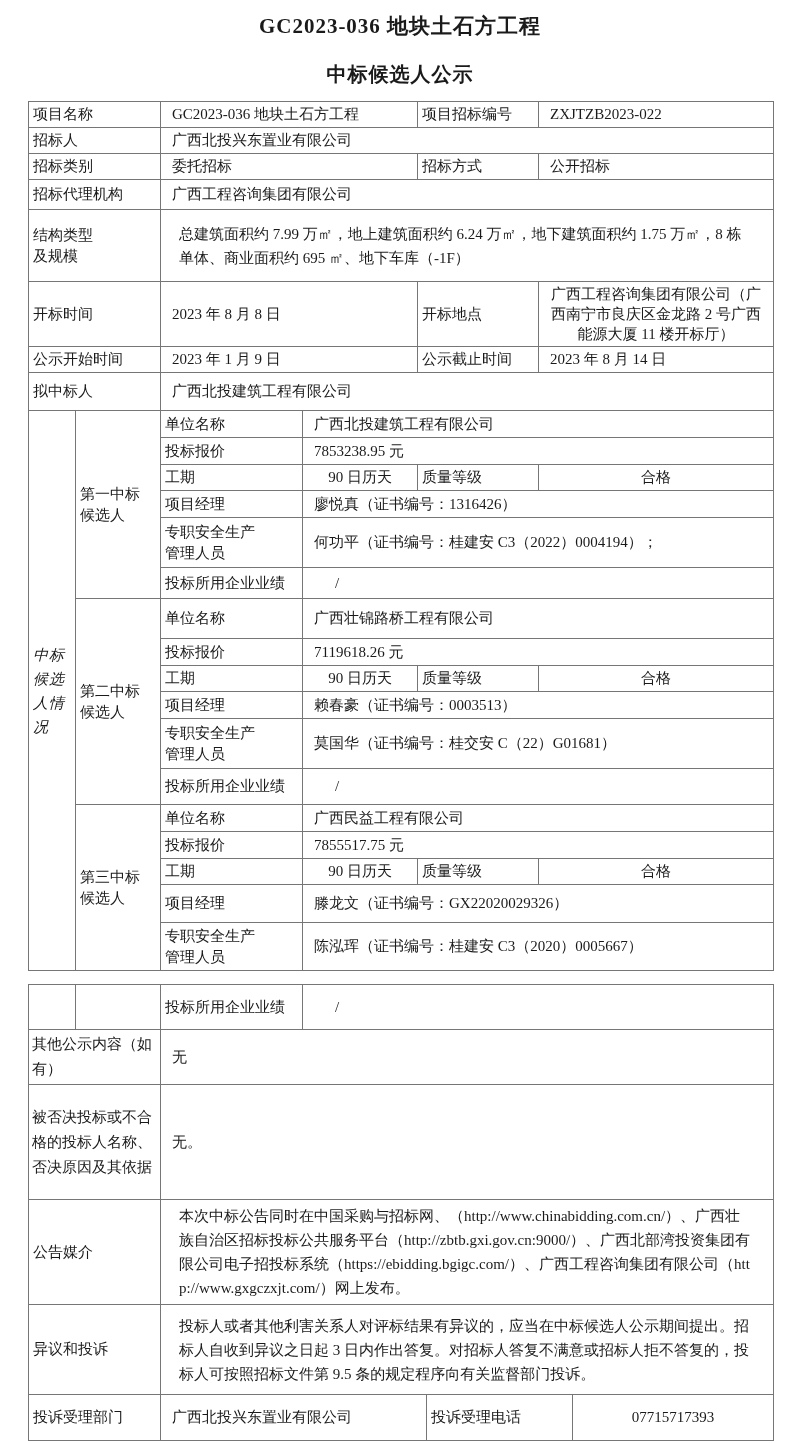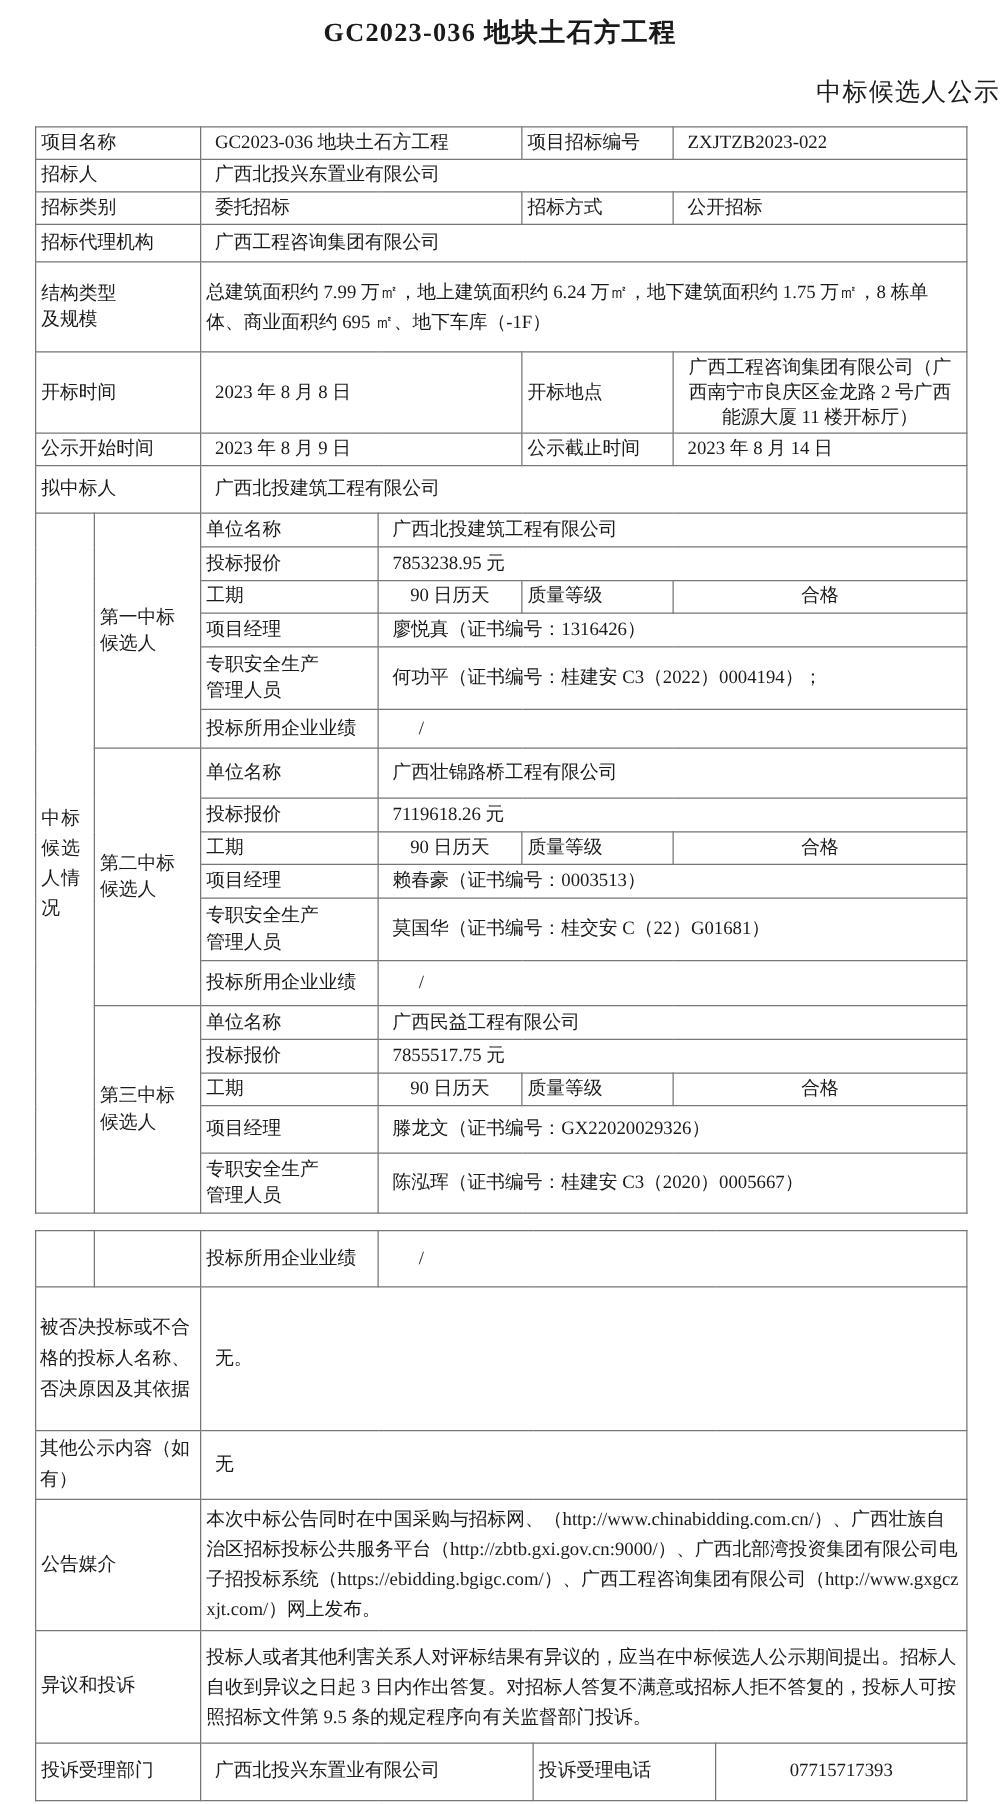--- a/index.html
+++ b/index.html
@@ -8,44 +8,44 @@
     font-family:"Liberation Serif","DejaVu Serif",serif;
     color:#1a1a1a;
     -webkit-font-smoothing:antialiased;
   }
   .doc{padding-top:10px;}
   .title{
     font-size:21px;font-weight:bold;text-align:center;
     margin:2px 0 0 0;letter-spacing:1px;line-height:28px;
   }
   .subtitle{
-    font-size:20px;font-weight:normal;text-align:right;
+    font-size:20px;font-weight:bold;text-align:center;
     margin:20px 0 13px 0;letter-spacing:1px;line-height:28px;
   }
   table{
     border-collapse:collapse;table-layout:fixed;
     margin-left:28px;width:745px;
   }
   td{
     border:1px solid #767676;
     font-size:15px;line-height:21px;
     padding:2px 4px;
     overflow:hidden;
     vertical-align:middle;
     word-break:break-all;
   }
   .lbl{}
   .lbl-left{text-align:left;line-height:25px;padding:2px 3px;}
   .val{text-align:left;padding-left:11px;}
   .center{text-align:center;}
   .pre{white-space:pre-line;}
-  .para{line-height:24px;padding:4px 4px;text-align:left;}
+  .para{line-height:24px;padding:4px 18px;text-align:left;}
   .para-sm{line-height:20px;padding:2px 8px;text-align:center;}
   .slash{padding-left:32px;}
-  .side{line-height:24px;letter-spacing:1px;}
+  .side{line-height:24px;letter-spacing:1px;font-style:italic;}
   .t2{margin-top:13px;}
 </style>
 </head>
 <body>
 
 <div class="doc">
   <div class="title">GC2023-036 地块土石方工程</div>
   <div class="subtitle">中标候选人公示</div>
 
   <table>
@@ -84,21 +84,21 @@
         <td colspan="4" class="para">总建筑面积约 7.99 万㎡，地上建筑面积约 6.24 万㎡，地下建筑面积约 1.75 万㎡，8 栋单体、商业面积约 695 ㎡、地下车库（-1F）</td>
       </tr>
       <tr style="height:61px">
         <td colspan="2" class="lbl">开标时间</td>
         <td colspan="2" class="val">2023 年 8 月 8 日</td>
         <td class="lbl">开标地点</td>
         <td class="para-sm">广西工程咨询集团有限公司（广西南宁市良庆区金龙路 2 号广西能源大厦 11 楼开标厅）</td>
       </tr>
       <tr style="height:14px">
         <td colspan="2" class="lbl">公示开始时间</td>
-        <td colspan="2" class="val">2023 年 8 月 9 日</td>
+        <td colspan="2" class="val">2023 年 1 月 9 日</td>
         <td class="lbl">公示截止时间</td>
         <td class="val">2023 年 8 月 14 日</td>
       </tr>
       <tr style="height:38px">
         <td colspan="2" class="lbl">拟中标人</td>
         <td colspan="4" class="val">广西北投建筑工程有限公司</td>
       </tr>
 
       <tr style="height:27px">
         <td rowspan="17" class="lbl pre side">中标
@@ -201,27 +201,27 @@
         <col style="width:146px">
         <col style="width:201px">
     </colgroup>
     <tbody>
       <tr style="height:45px">
         <td></td>
         <td></td>
         <td class="lbl">投标所用企业业绩</td>
         <td colspan="3" class="val slash">/</td>
       </tr>
+      <tr style="height:38px">
+        <td colspan="2" class="lbl-left">其他公示内容（如有）</td>
+        <td colspan="4" class="val">无</td>
+      </tr>
       <tr style="height:115px">
         <td colspan="2" class="lbl-left">被否决投标或不合格的投标人名称、否决原因及其依据</td>
         <td colspan="4" class="val">无。</td>
-      </tr>
-      <tr style="height:38px">
-        <td colspan="2" class="lbl-left">其他公示内容（如有）</td>
-        <td colspan="4" class="val">无</td>
       </tr>
       <tr style="height:97px">
         <td colspan="2" class="lbl">公告媒介</td>
         <td colspan="4" class="para">本次中标公告同时在中国采购与招标网、（http://www.chinabidding.com.cn/）、广西壮族自治区招标投标公共服务平台（http://zbtb.gxi.gov.cn:9000/）、广西北部湾投资集团有限公司电子招投标系统（https://ebidding.bgigc.com/）、广西工程咨询集团有限公司（http://www.gxgczxjt.com/）网上发布。</td>
       </tr>
       <tr style="height:90px">
         <td colspan="2" class="lbl">异议和投诉</td>
         <td colspan="4" class="para">投标人或者其他利害关系人对评标结果有异议的，应当在中标候选人公示期间提出。招标人自收到异议之日起 3 日内作出答复。对招标人答复不满意或招标人拒不答复的，投标人可按照招标文件第 9.5 条的规定程序向有关监督部门投诉。</td>
       </tr>
       <tr style="height:46px">

